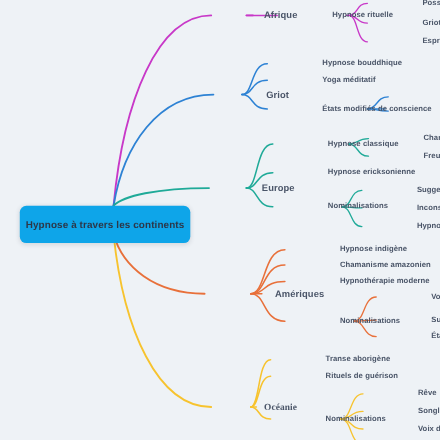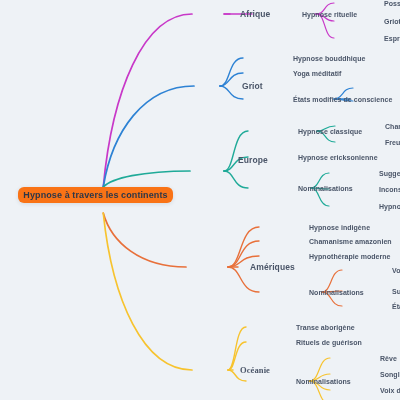--- a/index.html
+++ b/index.html
@@ -79,36 +79,36 @@
       <path d="M 233 370 L 228 370" fill="none" stroke="#f7c32e" stroke-width="1.5" stroke-linecap="round"></path>
       <path d="M 228 370 C 236.1 370, 234.3 327, 246 327" fill="none" stroke="#f7c32e" stroke-width="1.4" stroke-linecap="round"></path>
       <path d="M 228 370 C 236.1 370, 234.3 342, 246 342" fill="none" stroke="#f7c32e" stroke-width="1.4" stroke-linecap="round"></path>
       <path d="M 228 370 C 236.1 370, 234.3 381, 246 381" fill="none" stroke="#f7c32e" stroke-width="1.4" stroke-linecap="round"></path>
       <path d="M 309 381 L 310 381" fill="none" stroke="#f7c32e" stroke-width="1.3" stroke-linecap="round"></path>
       <path d="M 310 381 C 320 381, 318 358, 330 358" fill="none" stroke="#f7c32e" stroke-width="1.2" stroke-linecap="round"></path>
       <path d="M 310 381 C 320 381, 318 374, 330 374" fill="none" stroke="#f7c32e" stroke-width="1.2" stroke-linecap="round"></path>
       <path d="M 310 381 C 320 381, 318 390, 330 390" fill="none" stroke="#f7c32e" stroke-width="1.2" stroke-linecap="round"></path>
       <path d="M 310 381 C 320 381, 318 404, 330 404" fill="none" stroke="#f7c32e" stroke-width="1.2" stroke-linecap="round"></path>
     </svg>
-  <div id="center-node" style="left: 18px; top: 187px; width: 155px; height: 16px; background: #f97316;">
+  <div id="center-node" style="left: 18px; top: 187px; width: 155px; height: 34px; background: #0ea5e9;">
     <span style="color: rgb(45, 55, 72);">Hypnose à travers les continents</span>
   </div>
   <div id="labels">
       <div class="node-label lvl1" style="left: 196px; top: 14px; color: rgb(74, 85, 104);">Afrique</div>
       <div class="node-label lvl2" style="left: 258px; top: 14px; color: rgb(74, 85, 104);">Hypnose rituelle</div>
       <div class="node-label lvl3" style="left: 340px; top: 3px; color: rgb(74, 85, 104);">Possession</div>
       <div class="node-label lvl3" style="left: 340px; top: 21px; color: rgb(74, 85, 104);">Griot</div>
       <div class="node-label lvl3" style="left: 340px; top: 38px; color: rgb(74, 85, 104);">Esprit</div>
       <div class="node-label lvl1" style="left: 198px; top: 86px; color: rgb(74, 85, 104);">Griot</div>
       <div class="node-label lvl2" style="left: 249px; top: 58px; color: rgb(74, 85, 104);">Hypnose bouddhique</div>
       <div class="node-label lvl2" style="left: 249px; top: 73px; color: rgb(74, 85, 104);">Yoga méditatif</div>
       <div class="node-label lvl2" style="left: 249px; top: 99px; color: rgb(74, 85, 104);">États modifiés de conscience</div>
       <div class="node-label lvl3" style="left: 359px; top: 88px; color: rgb(74, 85, 104);">Samadhi</div>
       <div class="node-label lvl3" style="left: 359px; top: 101px; color: rgb(74, 85, 104);">Transe</div>
-      <div class="node-label lvl1" style="left: 194px; top: 160px; color: rgb(74, 85, 104);">Europe</div>
+      <div class="node-label lvl1" style="left: 194px; top: 171px; color: rgb(74, 85, 104);">Europe</div>
       <div class="node-label lvl2" style="left: 254px; top: 131px; color: rgb(74, 85, 104);">Hypnose classique</div>
       <div class="node-label lvl3" style="left: 341px; top: 126px; color: rgb(74, 85, 104);">Charcot</div>
       <div class="node-label lvl3" style="left: 341px; top: 142px; color: rgb(74, 85, 104);">Freud</div>
       <div class="node-label lvl2" style="left: 254px; top: 157px; color: rgb(74, 85, 104);">Hypnose ericksonienne</div>
       <div class="node-label lvl2" style="left: 254px; top: 188px; color: rgb(74, 85, 104);">Nominalisations</div>
       <div class="node-label lvl3" style="left: 335px; top: 173px; color: rgb(74, 85, 104);">Suggestion</div>
       <div class="node-label lvl3" style="left: 335px; top: 189px; color: rgb(74, 85, 104);">Inconscient</div>
       <div class="node-label lvl3" style="left: 335px; top: 206px; color: rgb(74, 85, 104);">Hypnose</div>
       <div class="node-label lvl1" style="left: 206px; top: 267px; color: rgb(74, 85, 104);">Amériques</div>
       <div class="node-label lvl2" style="left: 265px; top: 227px; color: rgb(74, 85, 104);">Hypnose indigène</div>

